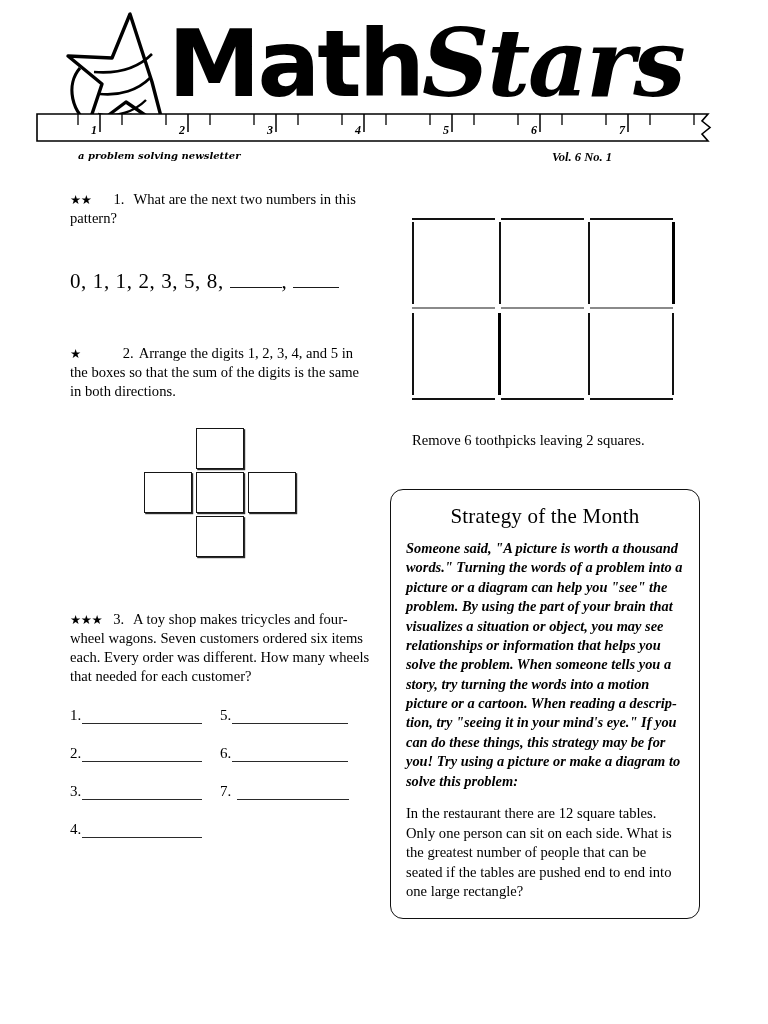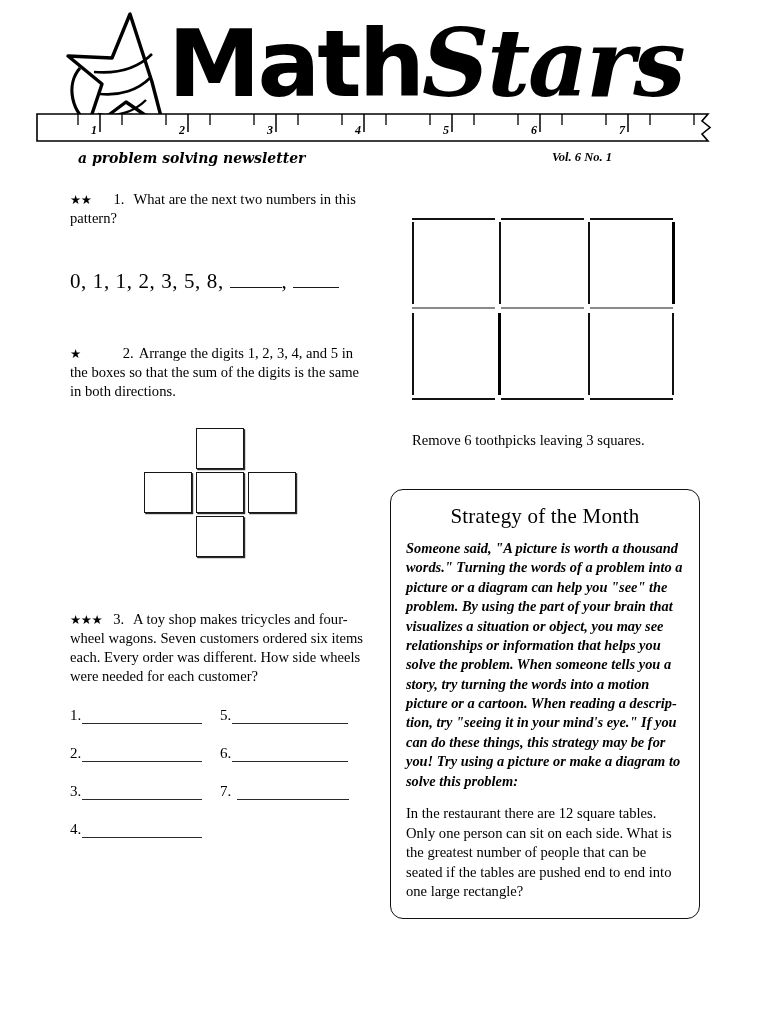--- a/index.html
+++ b/index.html
@@ -70,21 +70,21 @@
   }
   .ruler svg { display: block; }
 
   .tagline {
     position: absolute;
     left: 78px;
     top: 150px;
     font-family: "DejaVu Serif", serif;
     font-style: italic;
     font-weight: bold;
-    font-size: 14px;
+    font-size: 10px;
   }
   .volume {
     position: absolute;
     right: 36px;
     top: 150px;
     font-family: "Liberation Serif", serif;
     font-style: italic;
     font-weight: bold;
     font-size: 12.5px;
   }
@@ -323,21 +323,21 @@
   <div class="cross" style="margin-top:27px;">
     <div class="cbox top"></div>
     <div class="cbox left"></div>
     <div class="cbox center"></div>
     <div class="cbox right"></div>
     <div class="cbox bottom"></div>
   </div>
 
 
   <div class="prob" style="margin-top:54px; width:306px;">
-    <span class="stars">★★★</span><span class="gapC"></span><span>3.</span><span class="gapB"></span><span>A toy shop makes tricycles and four-wheel wagons.  Seven customers ordered six items each.  Every order was different.  How side wheels were needed for each customer?</span>
+    <span class="stars">★★★</span><span class="gapC"></span><span>3.</span><span class="gapB"></span><span>A toy shop makes tricycles and four-wheel wagons.  Seven customers ordered six items each.  Every order was different.  How many wheels that needed for each customer?</span>
   </div>
 
   <div class="ans-grid" style="margin-top:21px;">
     <div class="ans-row">
       <div class="ans-item">
         <span class="ans-num">1.</span>
         <span class="ans-line"></span>
       </div>
       <div class="ans-item wide5">
         <span class="ans-num">5.</span>
@@ -394,20 +394,20 @@
     <div class="tp-v" style="left:89px;  top:4px;  height:82px;"></div>
     <div class="tp-v" style="left:178px; top:4px;  height:82px;"></div>
     <div class="tp-v tp-bold" style="left:262px; top:4px;  height:82px;"></div>
 
     <div class="tp-v" style="left:2px;   top:95px; height:82px;"></div>
     <div class="tp-v tp-bold" style="left:88px;  top:95px; height:82px;"></div>
     <div class="tp-v" style="left:178px; top:95px; height:82px;"></div>
     <div class="tp-v" style="left:262px; top:95px; height:82px;"></div>
   </div>
 
-  <div class="caption" style="margin-top:23px; margin-left:22px;">Remove 6 toothpicks leaving 3 squares.</div>
+  <div class="caption" style="margin-top:23px; margin-left:22px;">Remove 6 toothpicks leaving 2 squares.</div>
 
   <div class="strategy" style="margin-top:40px;">
     <h2>Strategy of the Month</h2>
     <p class="strat-italic">Someone said, "A picture is worth a thousand words." Turning the words of a problem into a picture or a diagram can help you "see" the problem. By using the part of your brain that visualizes a situation or object, you may see relationships or information that helps you solve the problem. When someone tells you a story, try turning the words into a motion picture or a cartoon. When reading a descrip-tion, try "seeing it in your mind's eye." If you can do these things, this strategy may be for you! Try using a picture or make a diagram to solve this problem:</p>
     <p class="strat-plain">In the restaurant there are 12 square tables. Only one person can sit on each side. What is the greatest number of people that can be seated if the tables are pushed end to end into one large rectangle?</p>
   </div>
 </div>
 
 </body></html>

